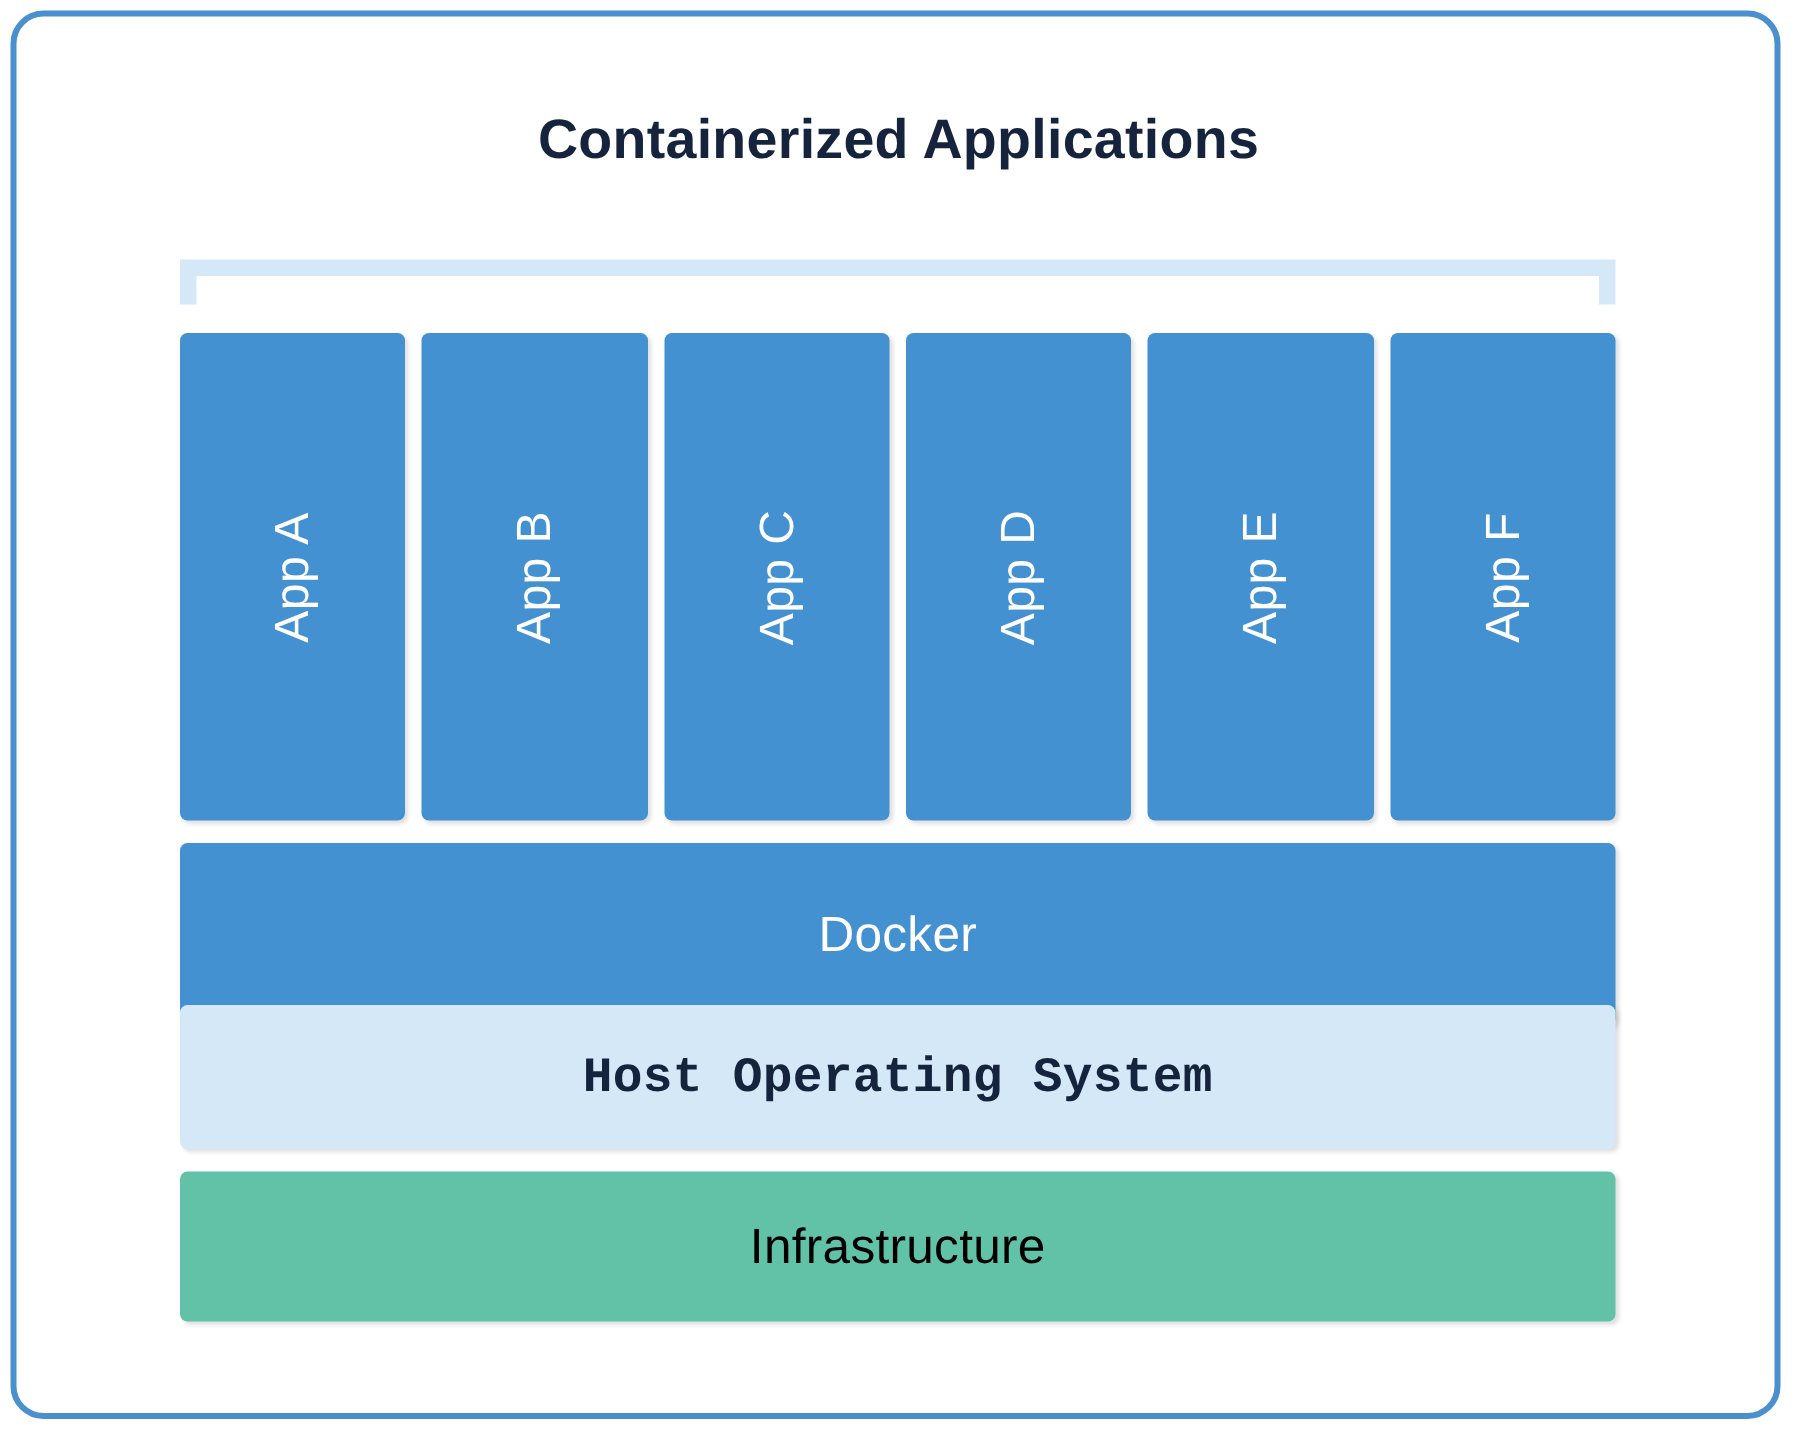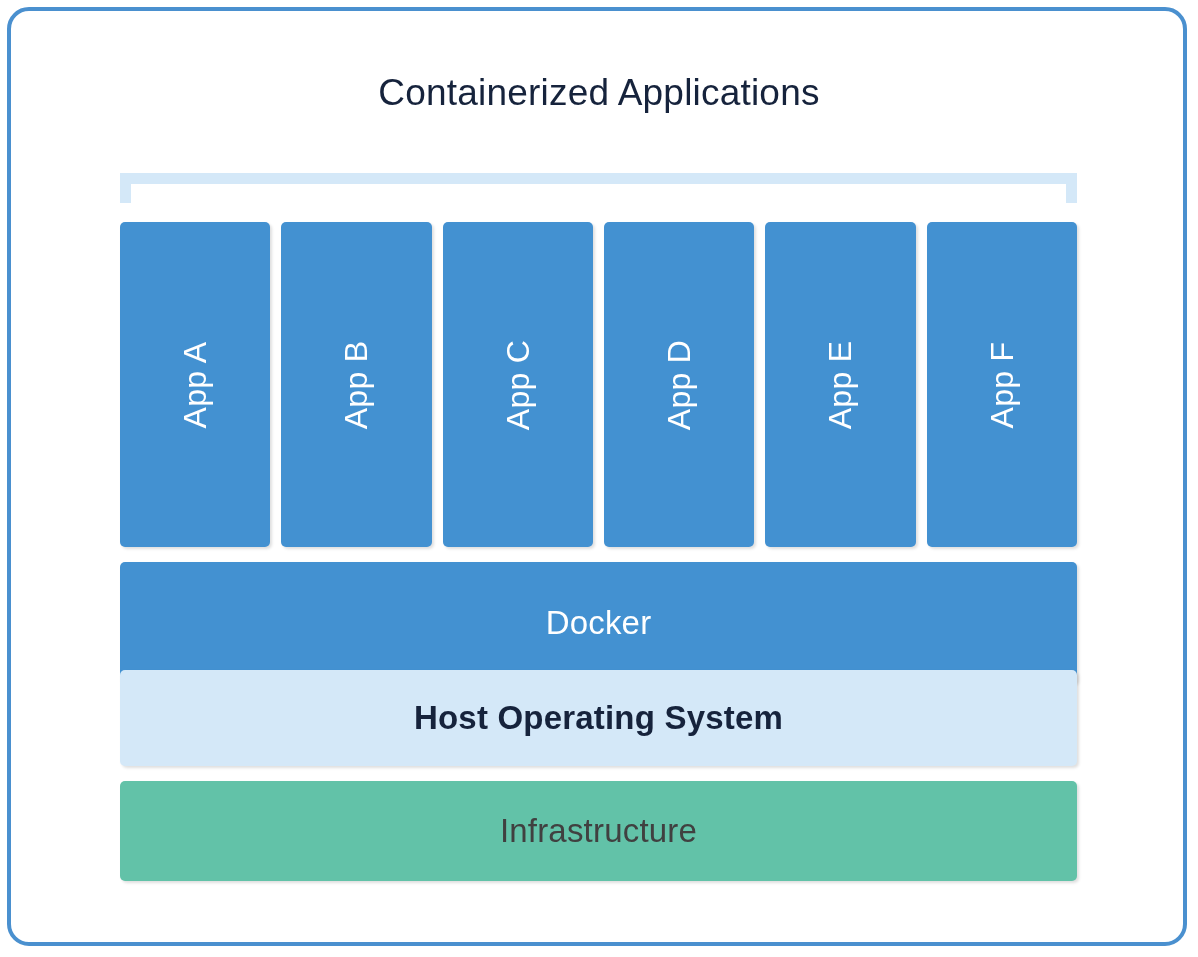--- a/index.html
+++ b/index.html
@@ -35,21 +35,21 @@
   }
 
   
   .diagram-title {
     position: absolute;
     left: 0;
     top: 72px;
     width: 1198px;
     text-align: center;
     font-size: 37px;
-    font-weight: 400;
+    font-weight: 700;
     letter-spacing: 0.2px;
     color: #16233c;
     font-family: "Liberation Sans", sans-serif;
   }
 
   
   .bracket {
     position: absolute;
     left: 120px;
     top: 173px;
@@ -124,26 +124,27 @@
     height: 122px;
     background: #4391d1;
     color: #ffffff;
   }
   .layer-hostos {
     top: 670px;
     height: 96px;
     background: #d4e8f8;
     color: #16233c;
     font-weight: 700;
+    font-family: Liberation Mono, monospace;
   }
   .layer-infra {
     top: 781px;
     height: 100px;
     background: #62c2a8;
-    color: #404040;
+    color: #000000;
   }
 </style>
 </head>
 <body>
 
 <div id="stage">
 
   <div class="card-frame"></div>
 
   <div class="diagram-title">Containerized Applications</div>

